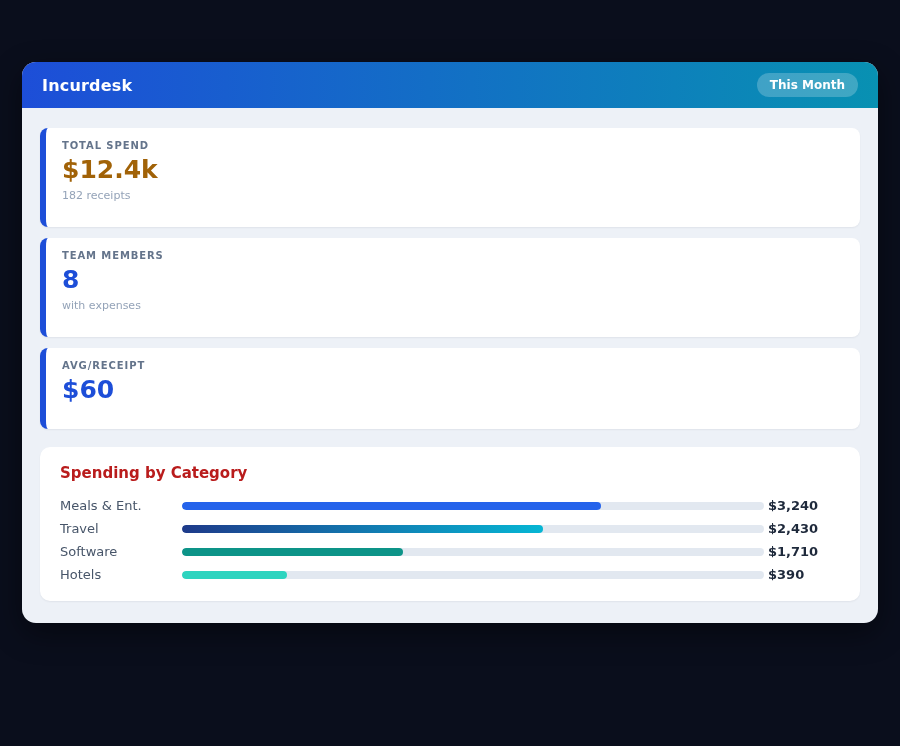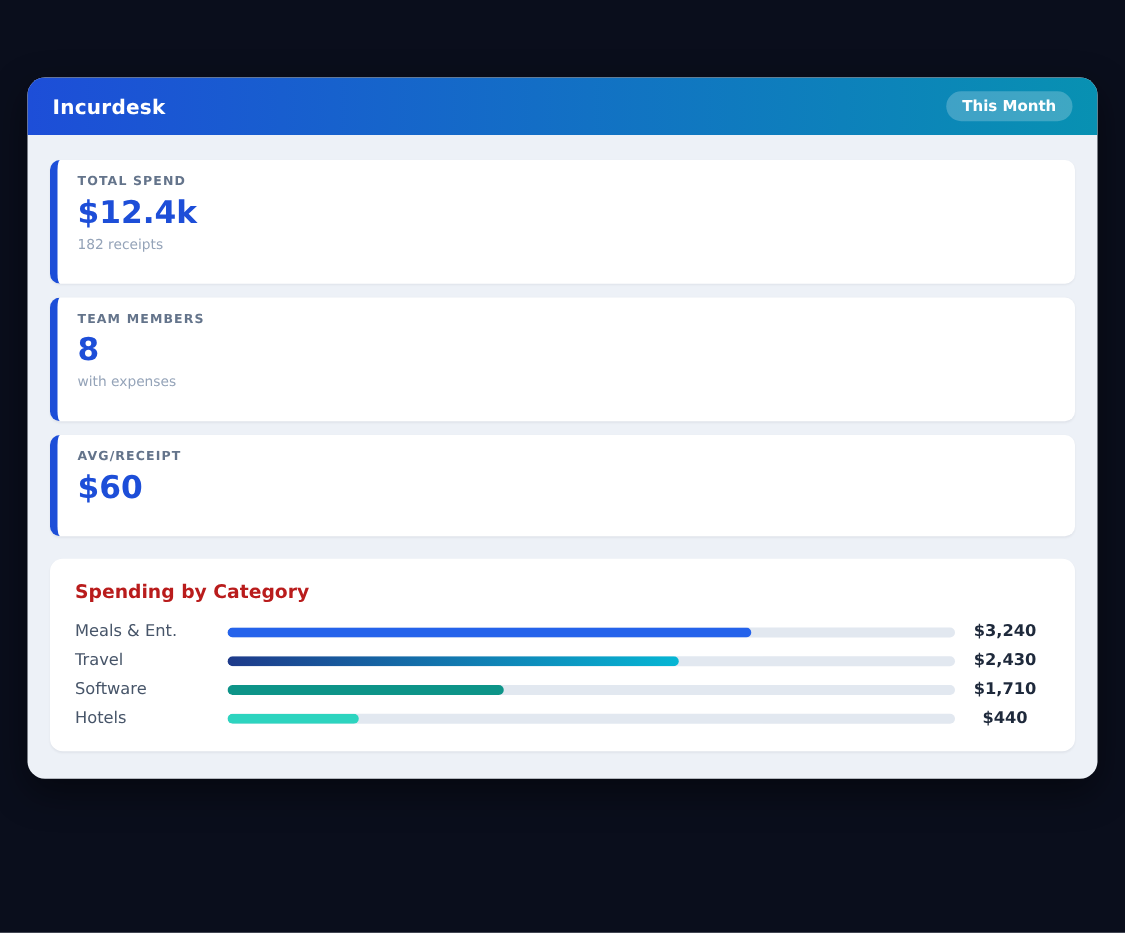--- a/index.html
+++ b/index.html
@@ -110,38 +110,38 @@
   .row-fill {
     display: block;
     height: 100%;
     border-radius: 999px;
     background: #2563eb;
   }
   .row-value {
     font-size: 13px;
     font-weight: bold;
     color: #1e293b;
-    text-align: center;
+    text-align: left;
   }
 </style>
 </head>
 <body>
 
 <div class="panel">
 
   <header class="topbar" id="topbar" style="background: linear-gradient(90deg, rgb(29, 78, 216), rgb(8, 145, 178));">
     <h1>Incurdesk</h1>
     <span class="badge">This Month</span>
   </header>
 
   <main class="content">
 
     <section class="stat-card" style="border-left-color: rgb(29, 78, 216);">
       <div class="stat-label">TOTAL SPEND</div>
-      <div class="stat-value" style="color: #1d4ed8;">$12.4k</div>
+      <div class="stat-value" style="color: #a16207;">$12.4k</div>
       <div class="stat-sub">182 receipts</div>
     </section>
 
     <section class="stat-card" style="border-left-color: rgb(29, 78, 216);">
       <div class="stat-label">TEAM MEMBERS</div>
       <div class="stat-value" style="color: rgb(29, 78, 216);">8</div>
       <div class="stat-sub">with expenses</div>
     </section>
 
     <section class="stat-card" style="border-left-color: rgb(29, 78, 216);">
@@ -178,20 +178,20 @@
             </span>
           <span class="row-value">$1,710</span>
         </div>
 
 
         <div class="chart-row">
           <span class="row-label">Hotels</span>
           <span class="row-track">
               <span class="row-fill" style="width: 18%; background: rgb(45, 212, 191);"></span>
             </span>
-          <span class="row-value">$440</span>
+          <span class="row-value">$390</span>
         </div>
 
       </div>
     </section>
 
   </main>
 </div>
 
 </body></html>

